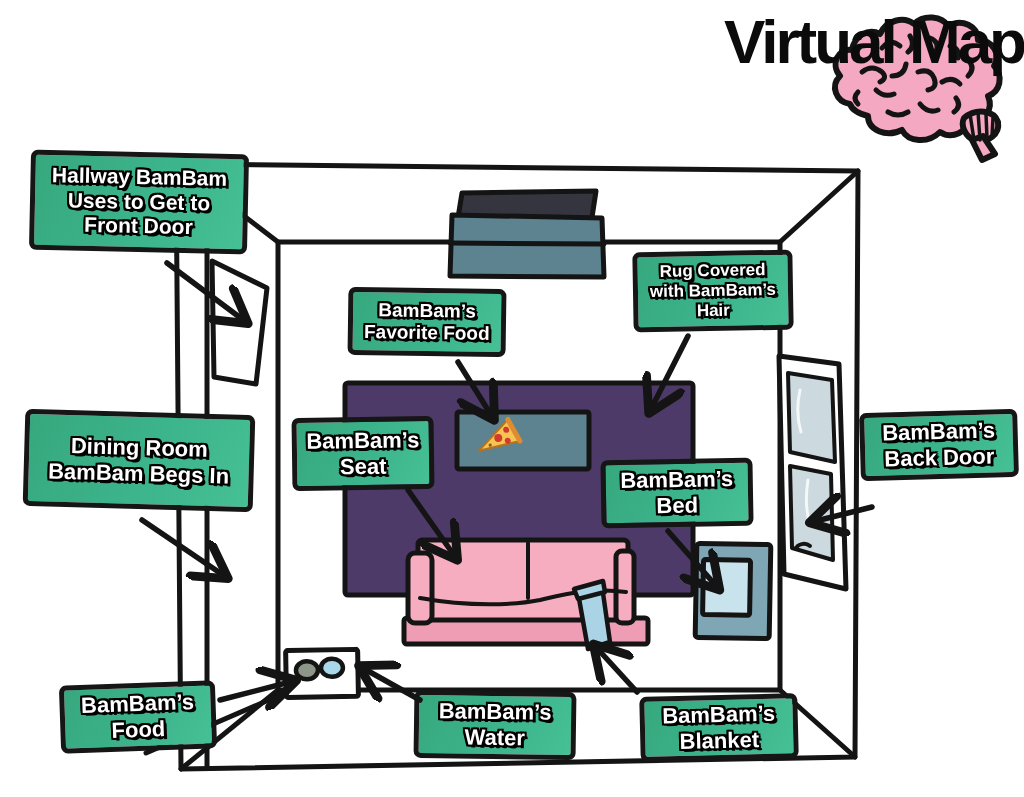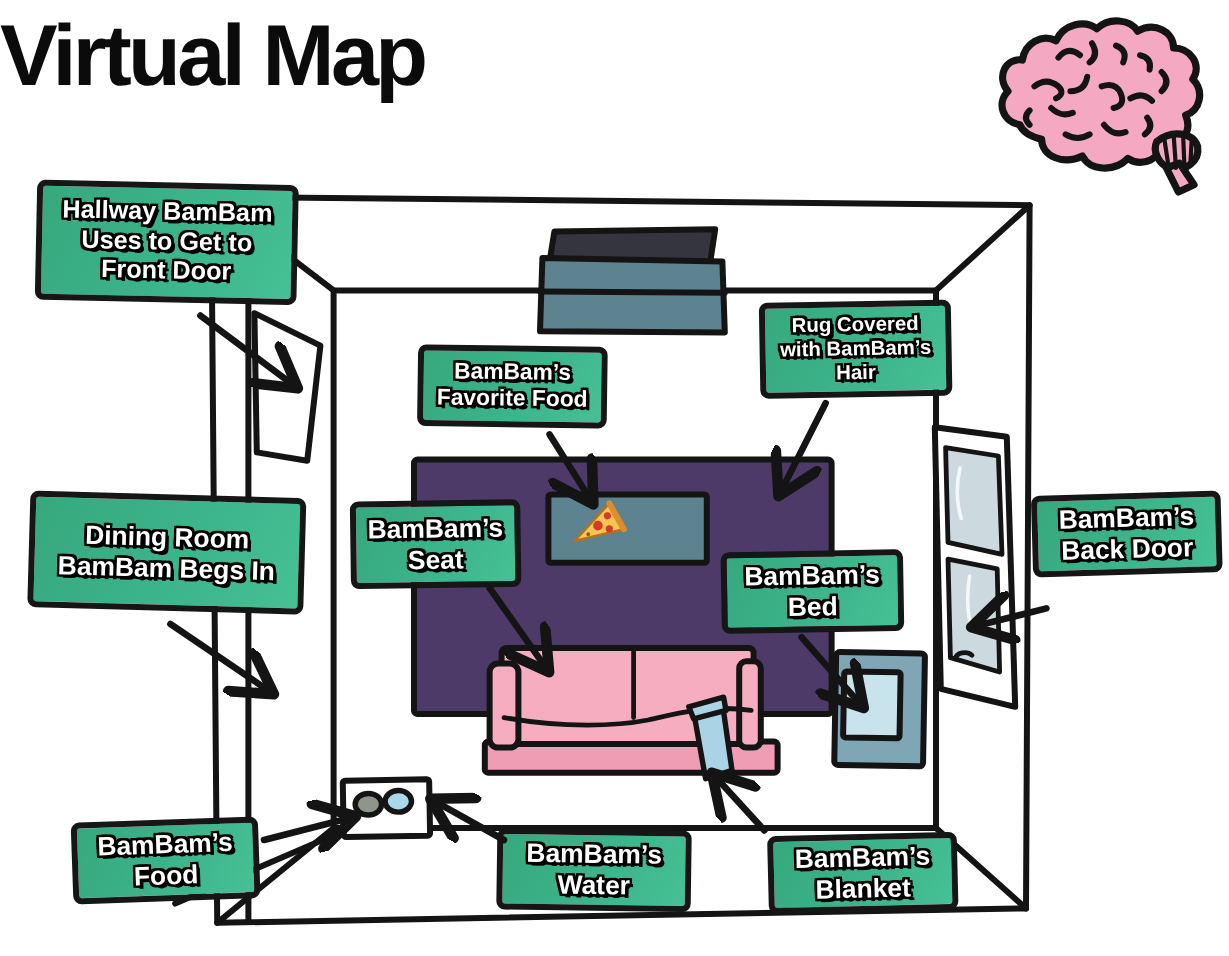--- a/index.html
+++ b/index.html
@@ -4,22 +4,22 @@
 <style>
   html,body{margin:0;padding:0;}
   body{
     width:1024px;height:797px;overflow:hidden;position:relative;background:#ffffff;
     font-family:"Liberation Sans","DejaVu Sans",sans-serif;
   }
   .stage{position:absolute;left:0;top:0;width:1024px;height:797px;background:#fff;}
   svg.layer{position:absolute;left:0;top:0;}
   #room-layer{z-index:1;}
   .page-title{
-    position:absolute;top:6px;left:0;width:100%;text-align:left;z-index:2;
-    font-size:72px;font-weight:bold;letter-spacing:-3px;color:#0b0b0b;
+    position:absolute;top:6px;left:0;width:100%;text-align:right;z-index:2;
+    font-size:62px;font-weight:bold;letter-spacing:-3px;color:#0b0b0b;
   }
   .map-label{
     position:absolute;z-index:3;box-sizing:border-box;
     background:linear-gradient(115deg,#37a87e 0%,#3cb48c 55%,#46c095 100%);
     border:5px solid #161616;border-radius:7px;
     color:#fff;font-weight:bold;text-align:center;line-height:1.16;
     display:flex;align-items:center;justify-content:center;padding:2px 6px;
     text-shadow:-2px -2px 0 #000,2px -2px 0 #000,-2px 2px 0 #000,2px 2px 0 #000,
                 -2px 0 0 #000,2px 0 0 #000,0 -2px 0 #000,0 2px 0 #000,3px 3px 0 #000;
   }

